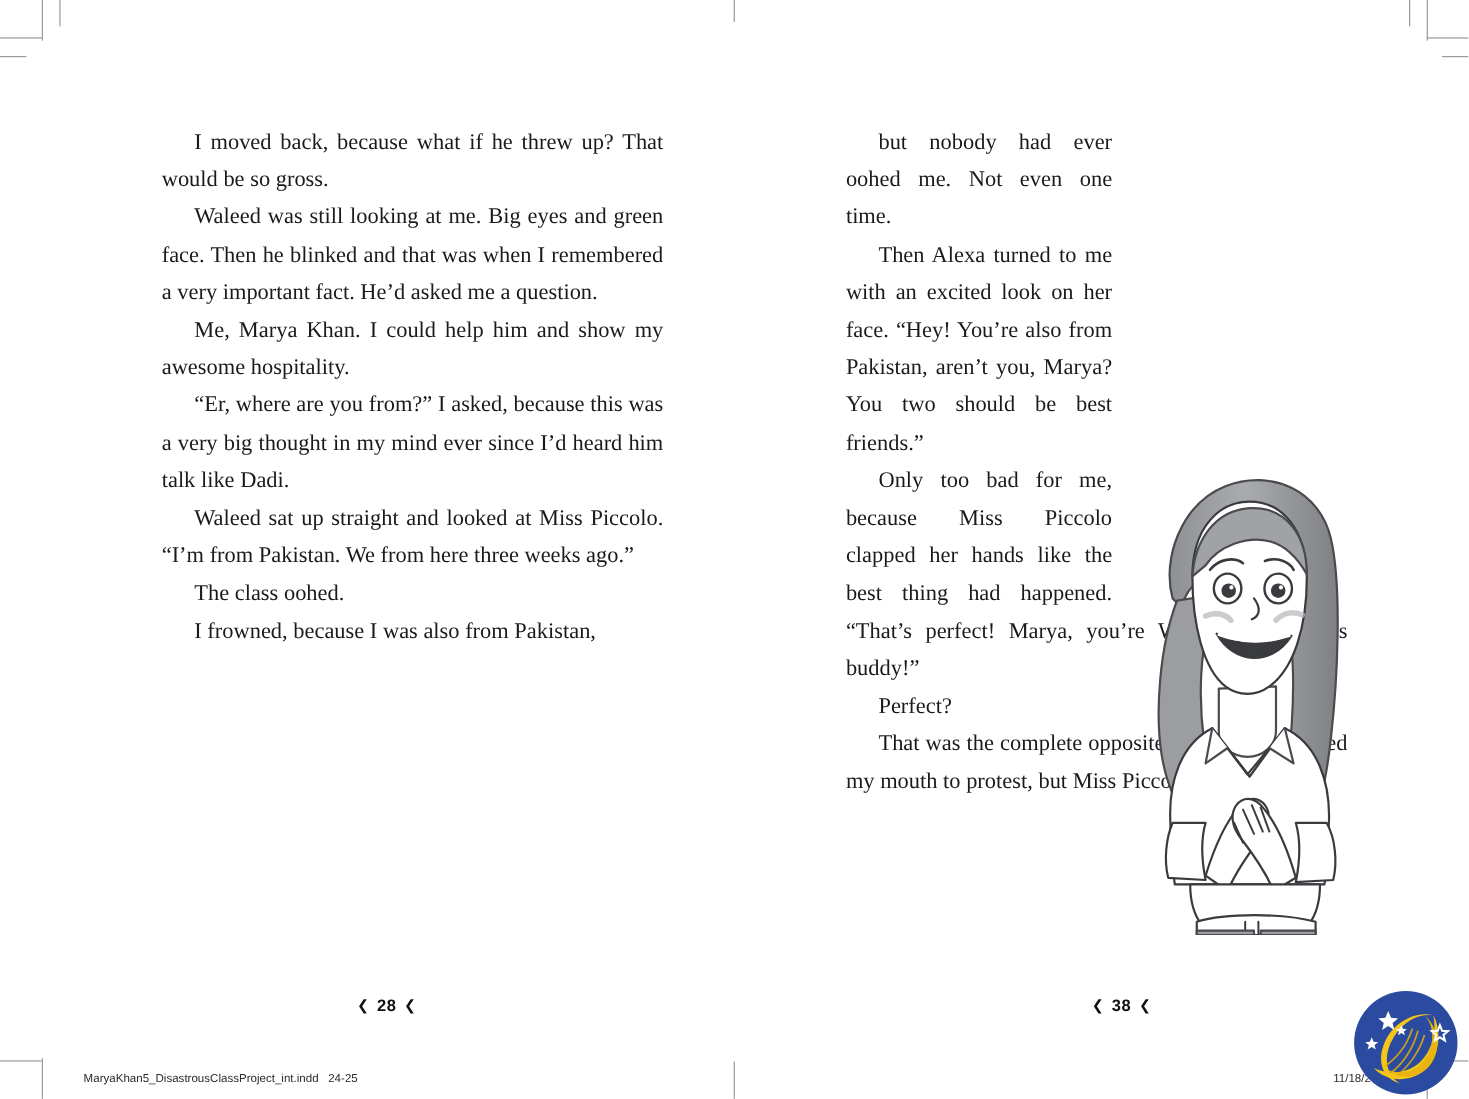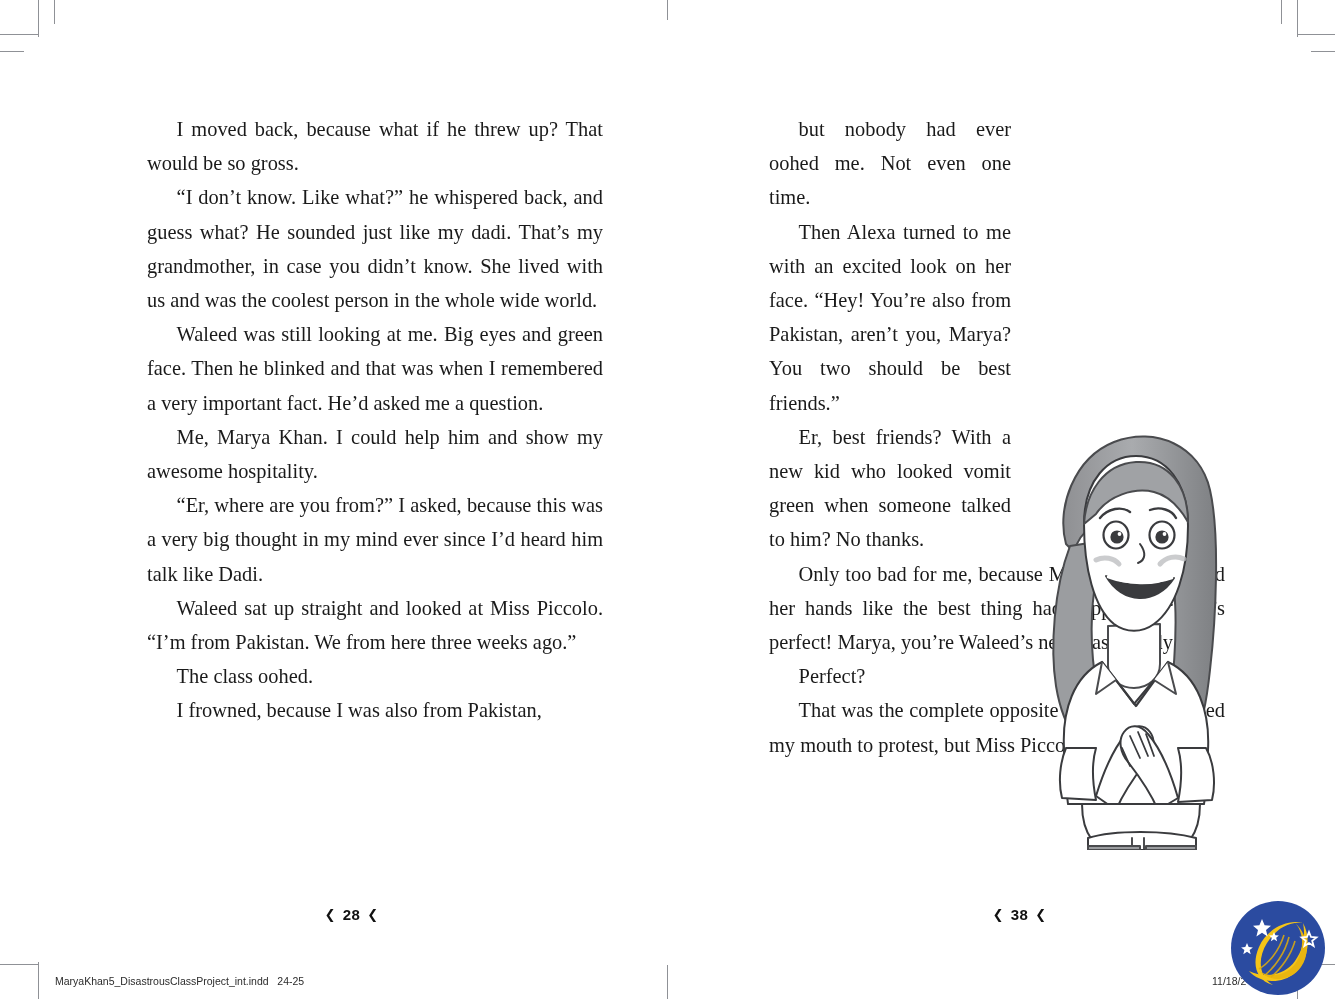--- a/index.html
+++ b/index.html
@@ -90,21 +90,21 @@
 
   
   .slug {
     position: absolute;
     bottom: 12px;
     font-family: "Liberation Sans", "DejaVu Sans", sans-serif;
     font-size: 10.5px;
     color: #2b2b2b;
     white-space: pre;
   }
-  .slug.left  { left: 55px; }
+  .slug.left  { left: 76px; }
   .slug.right { right: 35px; }
 
   
   .logo {
     position: absolute;
     left: 1229px; top: 899px;
     width: 98px; height: 98px;
   }
   .logo svg { display: block; width: 100%; height: 100%; }
 </style>
@@ -131,39 +131,37 @@
 
   <div class="mark v" style="left:667px; top:0; height:20px;"></div>
   <div class="mark v" style="left:667px; bottom:0; height:34px;"></div>
 </div>
 
 <div class="spread">
 
   <div class="page left">
     <div class="column">
       <p>I moved back, because what if he threw up? That would be so gross.</p>
-      <p>“I don’t know. Like what?” he whispered back, and guess what? He sounded just like my dadi. That’s my grandmother, in case you didn’t know. She lived with us and was the coolest person in the whole wide world.</p>
       <p>Waleed was still looking at me. Big eyes and green face. Then he blinked and that was when I remembered a very important fact. He’d asked me a question.</p>
       <p>Me, Marya Khan. I could help him and show my awesome hospitality.</p>
       <p>“Er, where are you from?” I asked, because this was a very big thought in my mind ever since I’d heard him talk like Dadi.</p>
       <p>Waleed sat up straight and looked at Miss Piccolo. “I’m from Pakistan. We from here three weeks ago.”</p>
       <p>The class oohed.</p>
       <p>I frowned, because I was also from Pakistan,</p>
     </div>
     <div class="folio">
       <span class="orn left">❯</span><span>28</span><span class="orn">❮</span>
     </div>
   </div>
 
   <div class="page right">
     <div class="column">
       <div class="figure-float"></div>
       <p>but nobody had ever oohed me. Not even one time.</p>
       <p>Then Alexa turned to me with an excited look on her face. “Hey! You’re also from Pakistan, aren’t you, Marya? You two should be best friends.”</p>
-      <p>Er, best friends? With a new kid who looked vomit green when someone talked to him? No thanks.</p>
       <p>Only too bad for me, because Miss Piccolo clapped her hands like the best thing had happened. “That’s perfect! Marya, you’re Waleed’s new class buddy!”</p>
       <p>Perfect?</p>
       <p>That was the complete opposite of perfect. I opened my mouth to protest, but Miss Piccolo looked at</p>
     </div>
     <div class="folio">
       <span class="orn left">❯</span><span>38</span><span class="orn">❮</span>
     </div>
   </div>
 
   <div class="illus">

